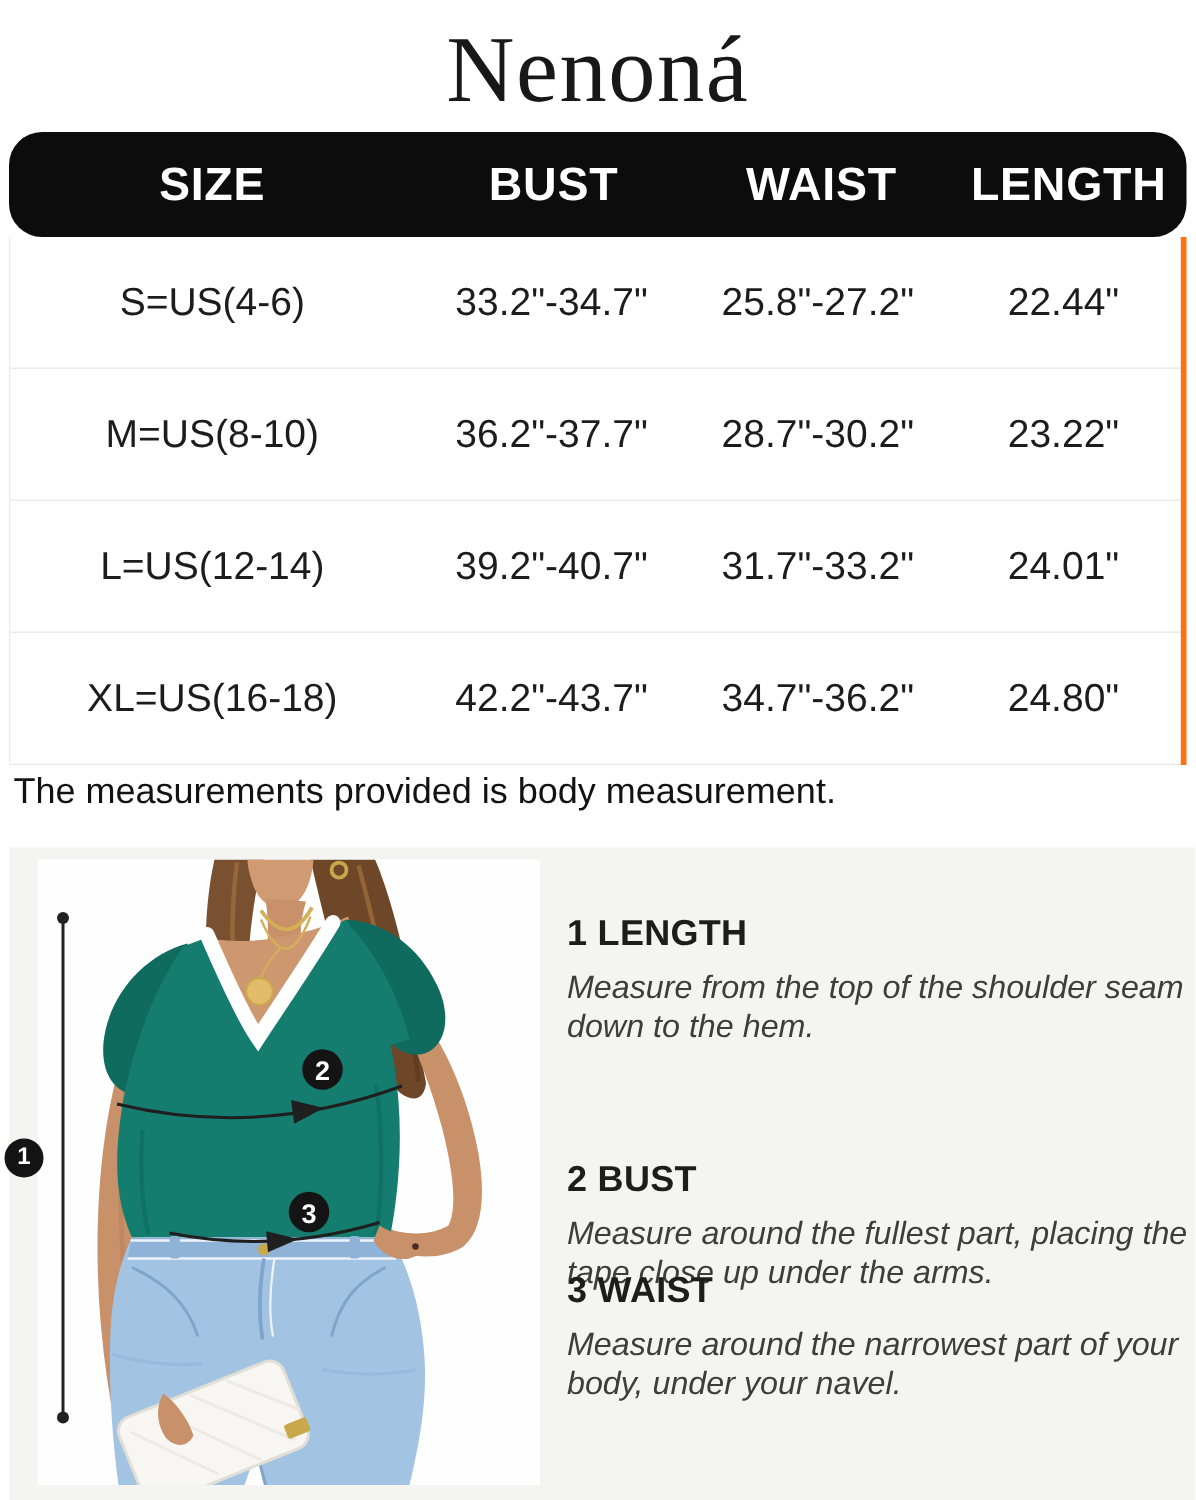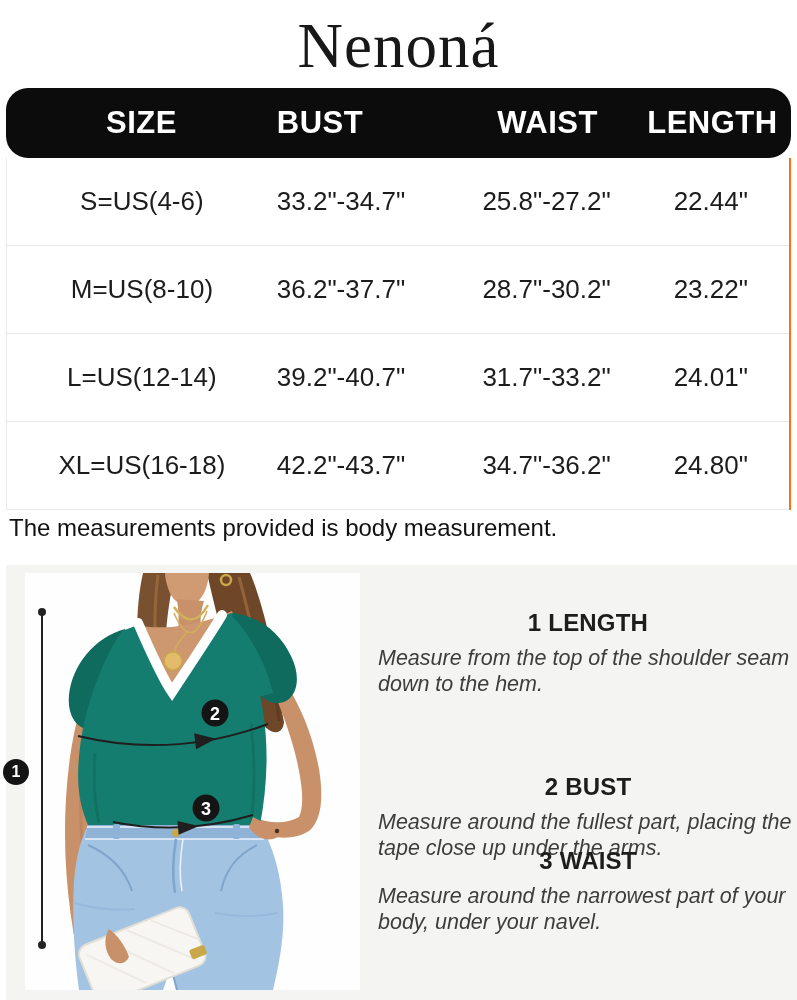--- a/index.html
+++ b/index.html
@@ -14,37 +14,37 @@
     font-family:Liberation Serif, serif;
     font-size:63px;color:#181818;letter-spacing:1px;
   }
   
   .table{position:absolute;left:6px;top:88px;width:785px;}
   .thead{
     display:flex;align-items:center;height:70px;
     border-radius:22px;color:#fff;font-weight:bold;
     font-size:31px;letter-spacing:.5px;
   }
-  .tbody{border-left:1px solid #eaeaea;border-right:2px solid #f97316;}
+  .tbody{border-left:1px solid #eaeaea;border-right:4px solid #f97316;}
   .row{display:flex;align-items:center;height:87px;border-bottom:1px solid #eaeaea;
        font-size:26px;color:#1c1c1c;background:#fff;}
   .c1{width:34.5%;text-align:center;}
-  .c2{width:23.5%;text-align:left;}
+  .c2{width:23.5%;text-align:center;}
   .c3{width:22%;text-align:center;}
   .c4{width:20%;text-align:center;}
   
   .note{position:absolute;left:9px;top:514px;font-size:24px;color:#121212;}
   
   .panel{position:absolute;left:6px;top:565px;width:791px;height:435px;}
   .photo{position:absolute;left:19px;top:8px;width:335px;height:417px;background:#fefefe;}
   .photo svg{display:block;width:335px;height:417px;}
   .guide{position:absolute;left:372px;top:0;width:420px;}
   .gi{position:absolute;left:0;width:420px;}
   .gi1{top:44px;}.gi2{top:162px;margin-top:46px;}.gi3{top:282px;}
-  .gi h3{margin:0 0 8px 0;font-size:24px;font-weight:600;color:#1d1d1d;letter-spacing:.2px;text-align:center;}
+  .gi h3{margin:0 0 8px 0;font-size:24px;font-weight:600;color:#1d1d1d;letter-spacing:.2px;}
   .gi p{margin:0;font-size:21.5px;line-height:26px;color:#3d3d3d;font-style:italic;}
   
   .marker-badge{
     position:absolute;width:26px;height:26px;border-radius:50%;
     display:flex;align-items:center;justify-content:center;
     color:#fff;font-size:16px;font-weight:bold;
   }
   .badge1{left:3px;top:759px;}
 </style>
 </head>

